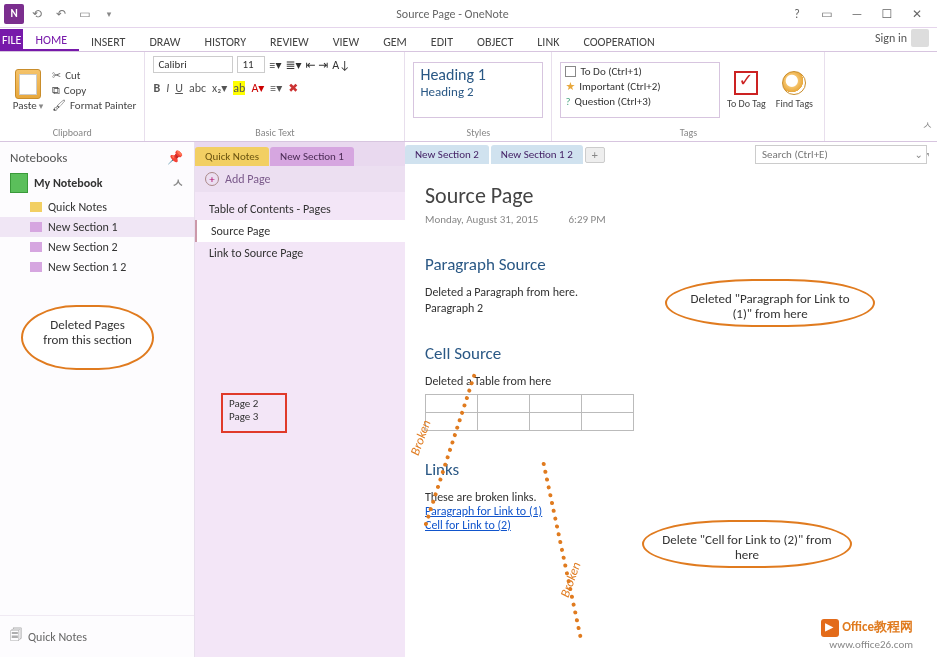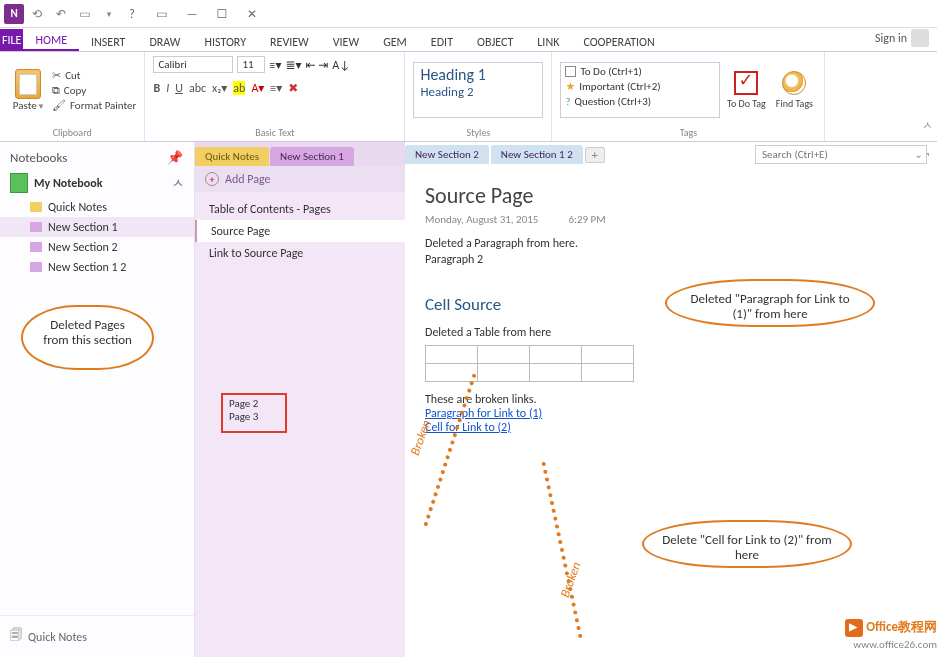--- a/index.html
+++ b/index.html
@@ -116,38 +116,39 @@
 .c2 { left: 665px; top: 279px; width: 210px; height: 48px; }
 .c3 { left: 642px; top: 520px; width: 210px; height: 48px; }
 .dots { position: absolute; border-left: 4px dotted #e07b1f; z-index: 4; }
 .d1 { left: 448px; top: 370px; height: 160px; transform: rotate(18deg); }
 .d2 { left: 560px; top: 460px; height: 180px; transform: rotate(-12deg); }
 .broken-lbl { position: absolute; color: #e07b1f; font-size: 13px; font-style: italic; transform: rotate(-70deg); }
 .bl1 { left: 402px; top: 430px; }
 .bl2 { left: 552px; top: 572px; }
 
 
-.wm { position: absolute; right: 0; bottom: 6px; font-size: 13px; color: #e07b1f; font-weight: bold; text-align: right; line-height: 1.1; }
+.wm { position: absolute; right: 24px; bottom: 6px; font-size: 13px; color: #e07b1f; font-weight: bold; text-align: right; line-height: 1.1; }
 .wm .u { color: #888; font-size: 11px; font-weight: normal; }
 .wm-ico { display:inline-block; width:18px; height:18px; background:#e36b1a; border-radius:3px; vertical-align:middle; margin-right:3px; position:relative; }
 .wm-ico::after { content:"▶"; color:#fff; font-size:10px; position:absolute; left:4px; top:2px; }
 
 .caret-dn::after { content: " ▾"; font-size: 9px; color: #888; }
 </style>
 </head>
 <body>
 
 <div class="titlebar">
   <div class="qat">
     <span class="app-icon">N</span>
     <span class="ico">⟲</span>
     <span class="ico">↶</span>
     <span class="ico">▭</span>
     <span class="ico caret-dn"></span>
   </div>
+  <div class="title-text">Source Page - OneNote</div>
   <div class="winctl">
     <span>?</span>
     <span>▭</span>
     <span>—</span>
     <span>☐</span>
     <span>✕</span>
   </div>
 </div>
 
 <div class="ribbon-tabs">
@@ -313,20 +314,21 @@
   </div>
 
   <div class="content">
     <span class="expand">⤢</span>
     <div class="page-title">Source Page</div>
     <div class="page-meta">
       <span>Monday, August 31, 2015</span>
       <span>6:29 PM</span>
     </div>
 
+    <div class="sec-head">Paragraph Source</div>
     <div class="body-txt">Deleted a Paragraph from here.</div>
     <div class="body-txt" style="margin-top:2px">Paragraph 2</div>
 
     <div class="sec-head">Cell Source</div>
     <div class="body-txt">Deleted a Table from here</div>
     <table class="tbl">
       <tbody>
           <tr>
             <td></td>
             <td></td>
@@ -335,20 +337,21 @@
           </tr>
       <tr>
             <td></td>
             <td></td>
             <td></td>
             <td></td>
           </tr>
     </tbody>
       </table>
 
+    <div class="sec-head">Links</div>
     <div class="body-txt">These are broken links.</div>
     <a class="lnk">Paragraph for Link to (1)</a>
     <a class="lnk">Cell for Link to (2)</a>
   </div>
 </div>
 
 <div class="right-tabs">
   <div class="rtab2">New Section 2</div>
   <div class="rtab2">New Section 1 2</div>
   <div class="addsec">+</div>

